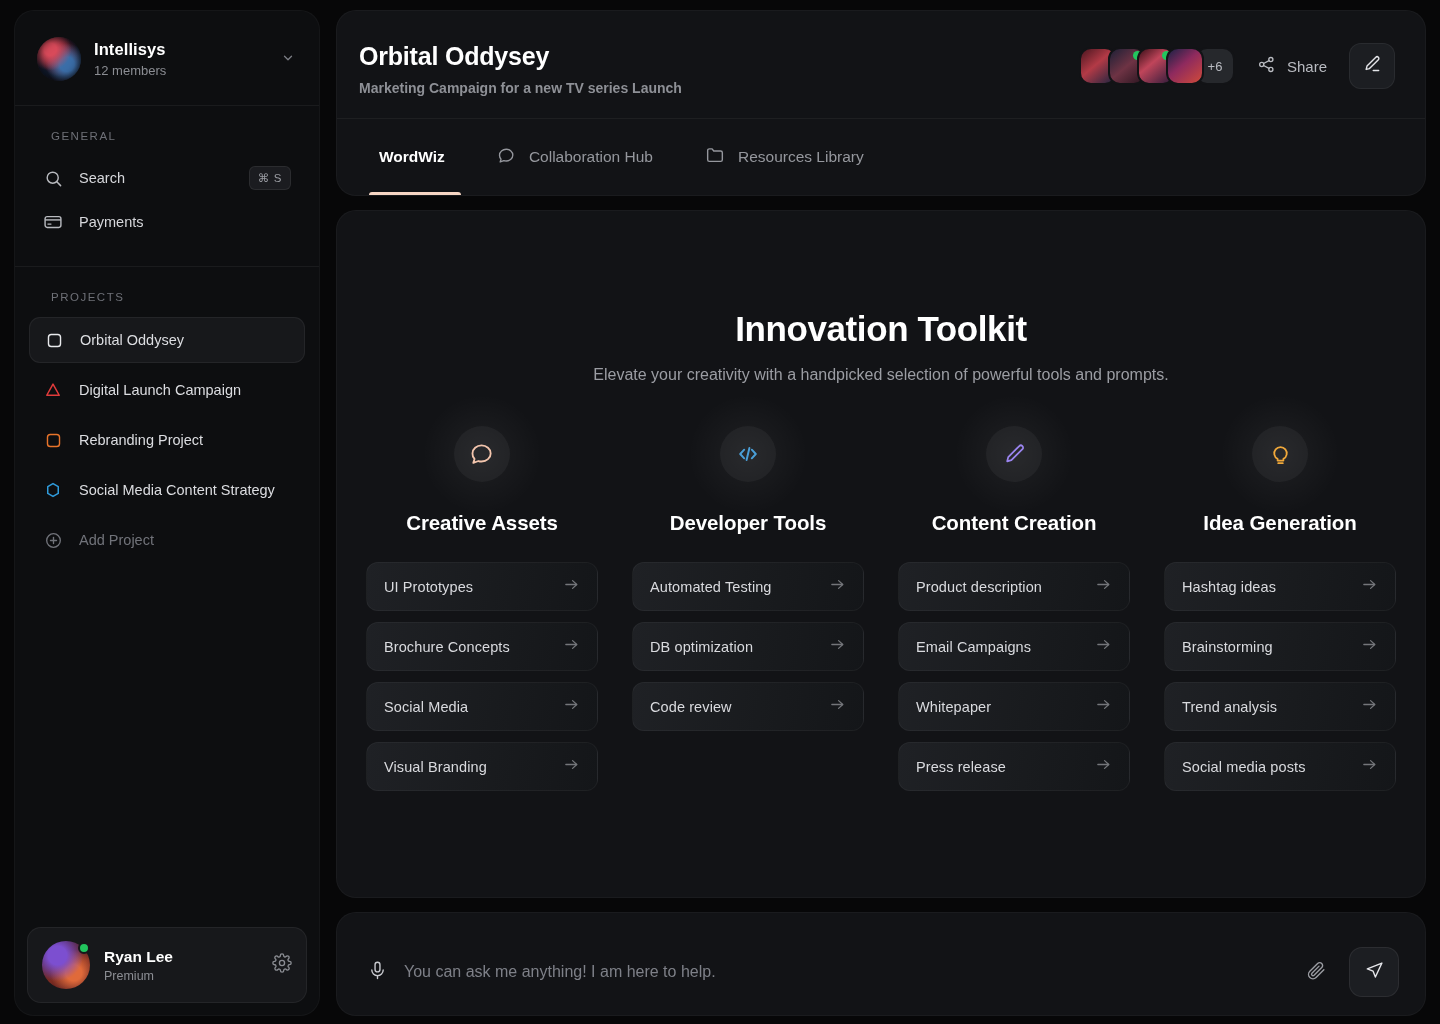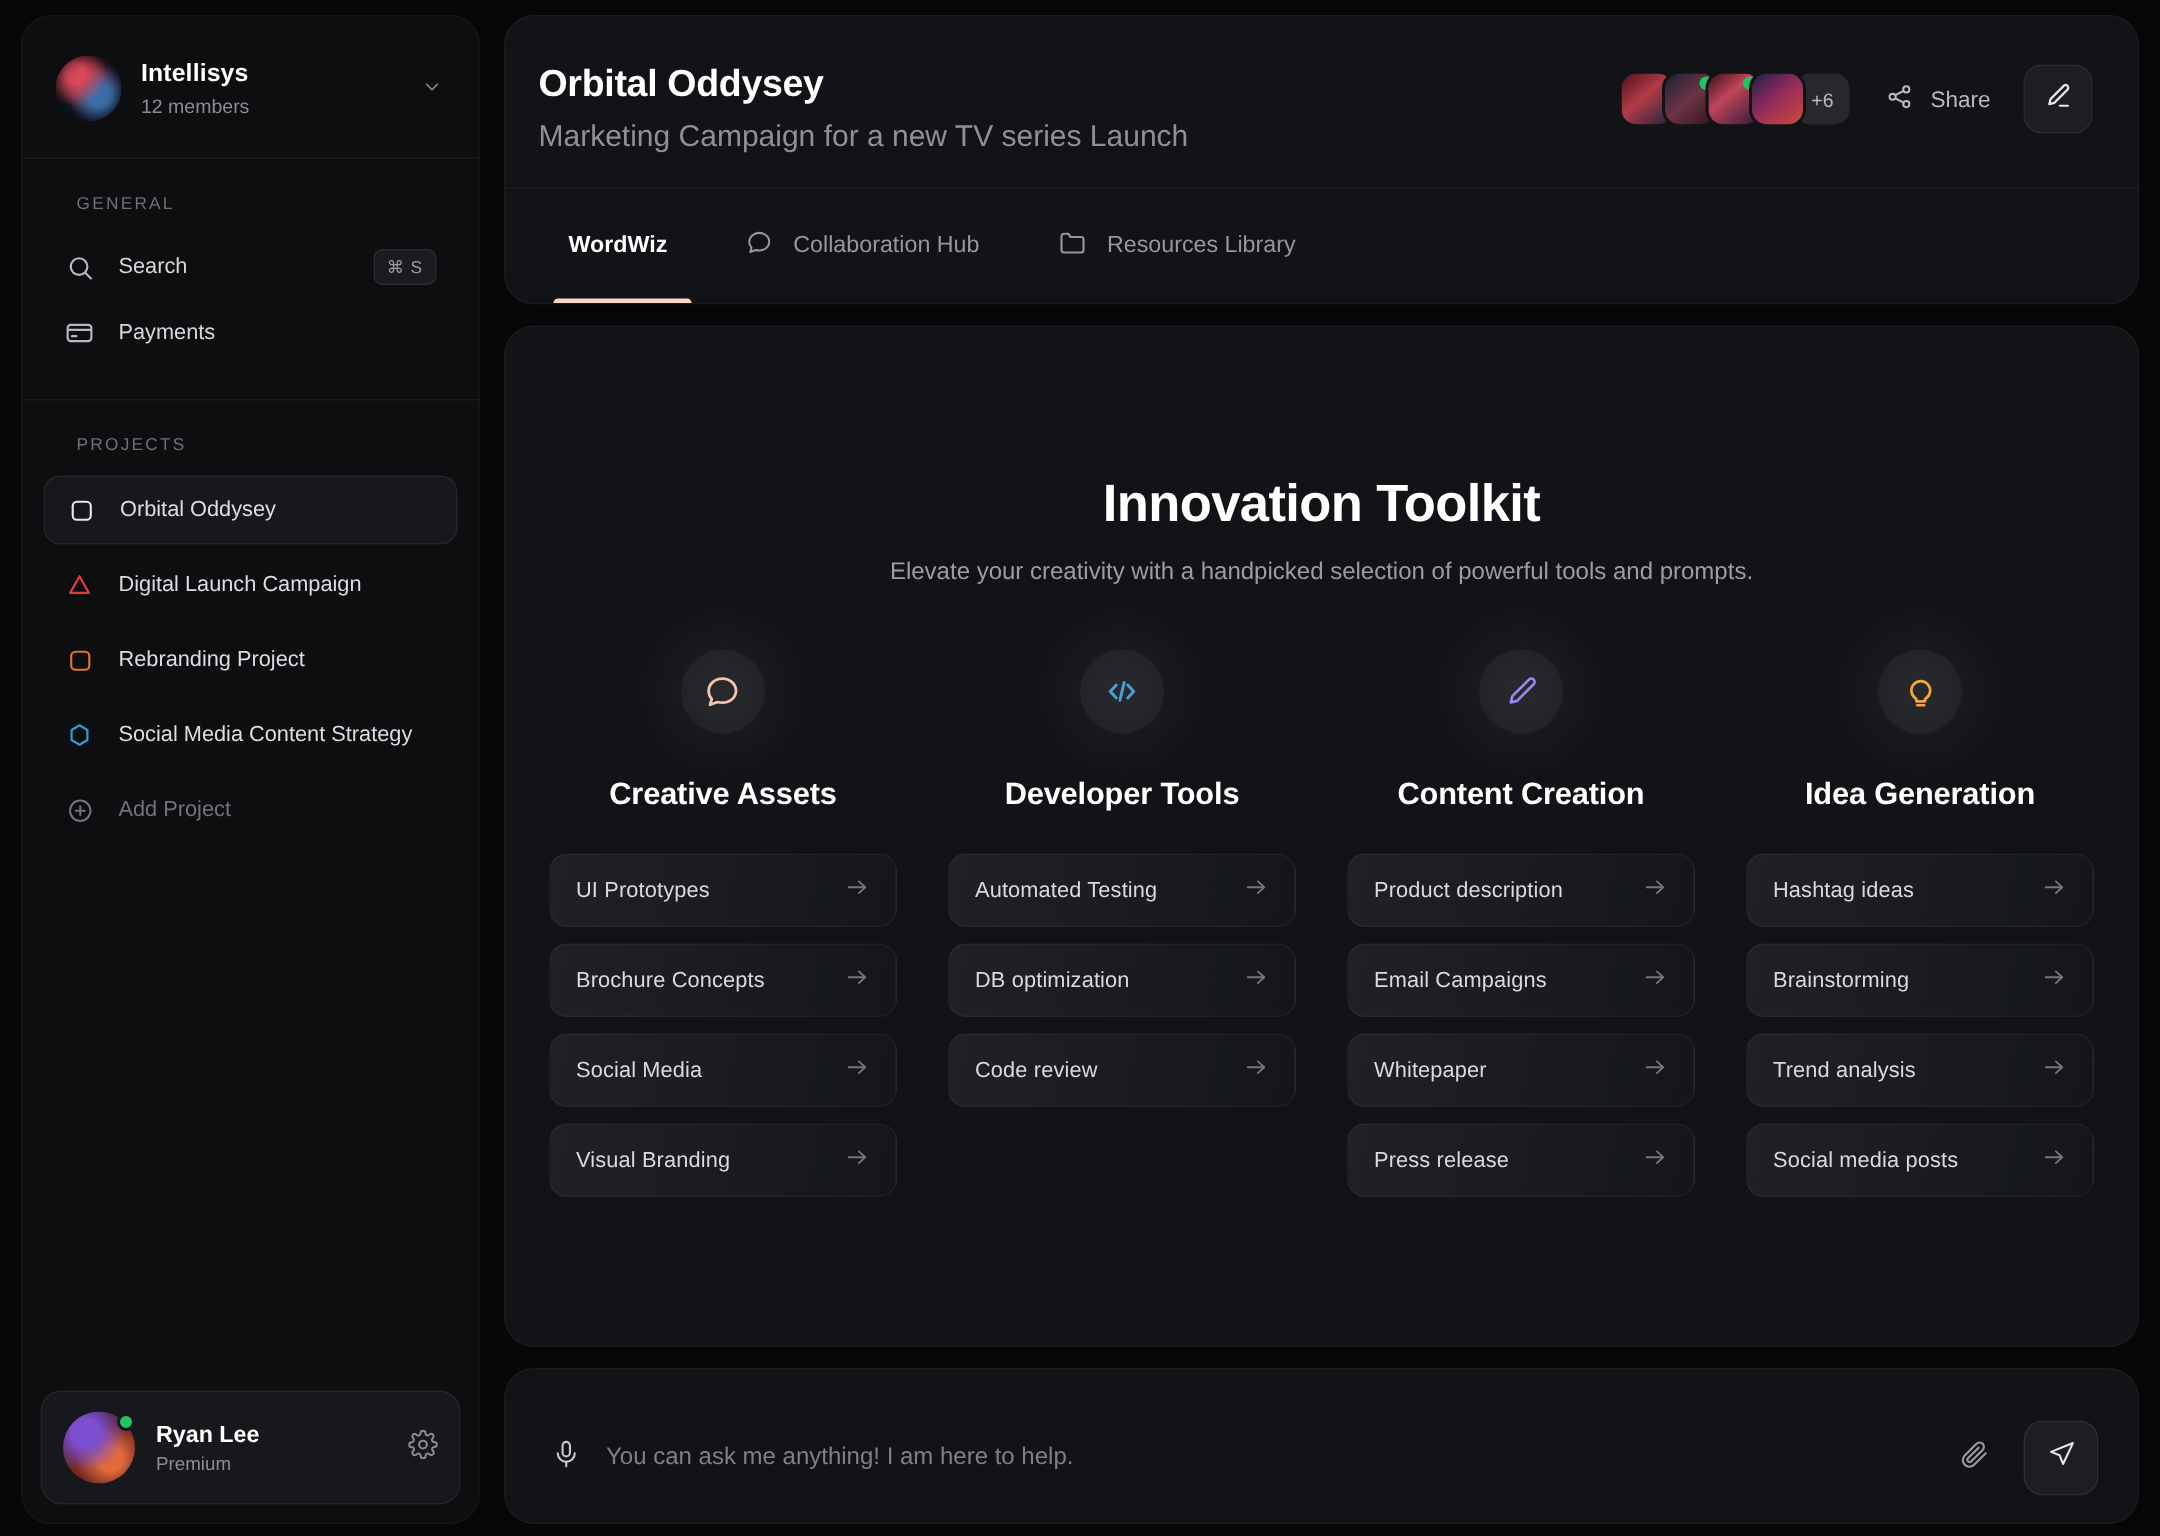--- a/index.html
+++ b/index.html
@@ -103,21 +103,21 @@
     border:1px solid rgba(255,255,255,.035);
   }
   .top{flex:0 0 auto;padding:0;overflow:hidden;}
   .top-head{
     display:flex;align-items:flex-start;
     padding:28px 30px 22px 22px;
     border-bottom:1px solid rgba(255,255,255,.05);
   }
   .t-left{flex:1;min-width:0;padding-top:2px;}
   .t-title{font-size:25px;font-weight:700;color:#fff;letter-spacing:-.2px;line-height:1.2;}
-  .t-sub{font-size:20px;color:#8e9096;margin-top:9px;}
+  .t-sub{font-size:14px;color:#8e9096;margin-top:9px;font-weight:bold;}
   .t-right{display:flex;align-items:center;gap:22px;padding-top:4px;}
 
   .avatars{display:flex;align-items:center;}
   .av{
     position:relative;width:38px;height:38px;border-radius:12px;
     margin-left:-9px;border:2px solid #121316;overflow:hidden;
   }
   .av:first-child{margin-left:0;}
   .av1{background:linear-gradient(140deg,#4a1620,#b33a46 45%,#1b2440);}
   .av2{background:linear-gradient(140deg,#1d2036,#6e3344 50%,#2a1520);}

